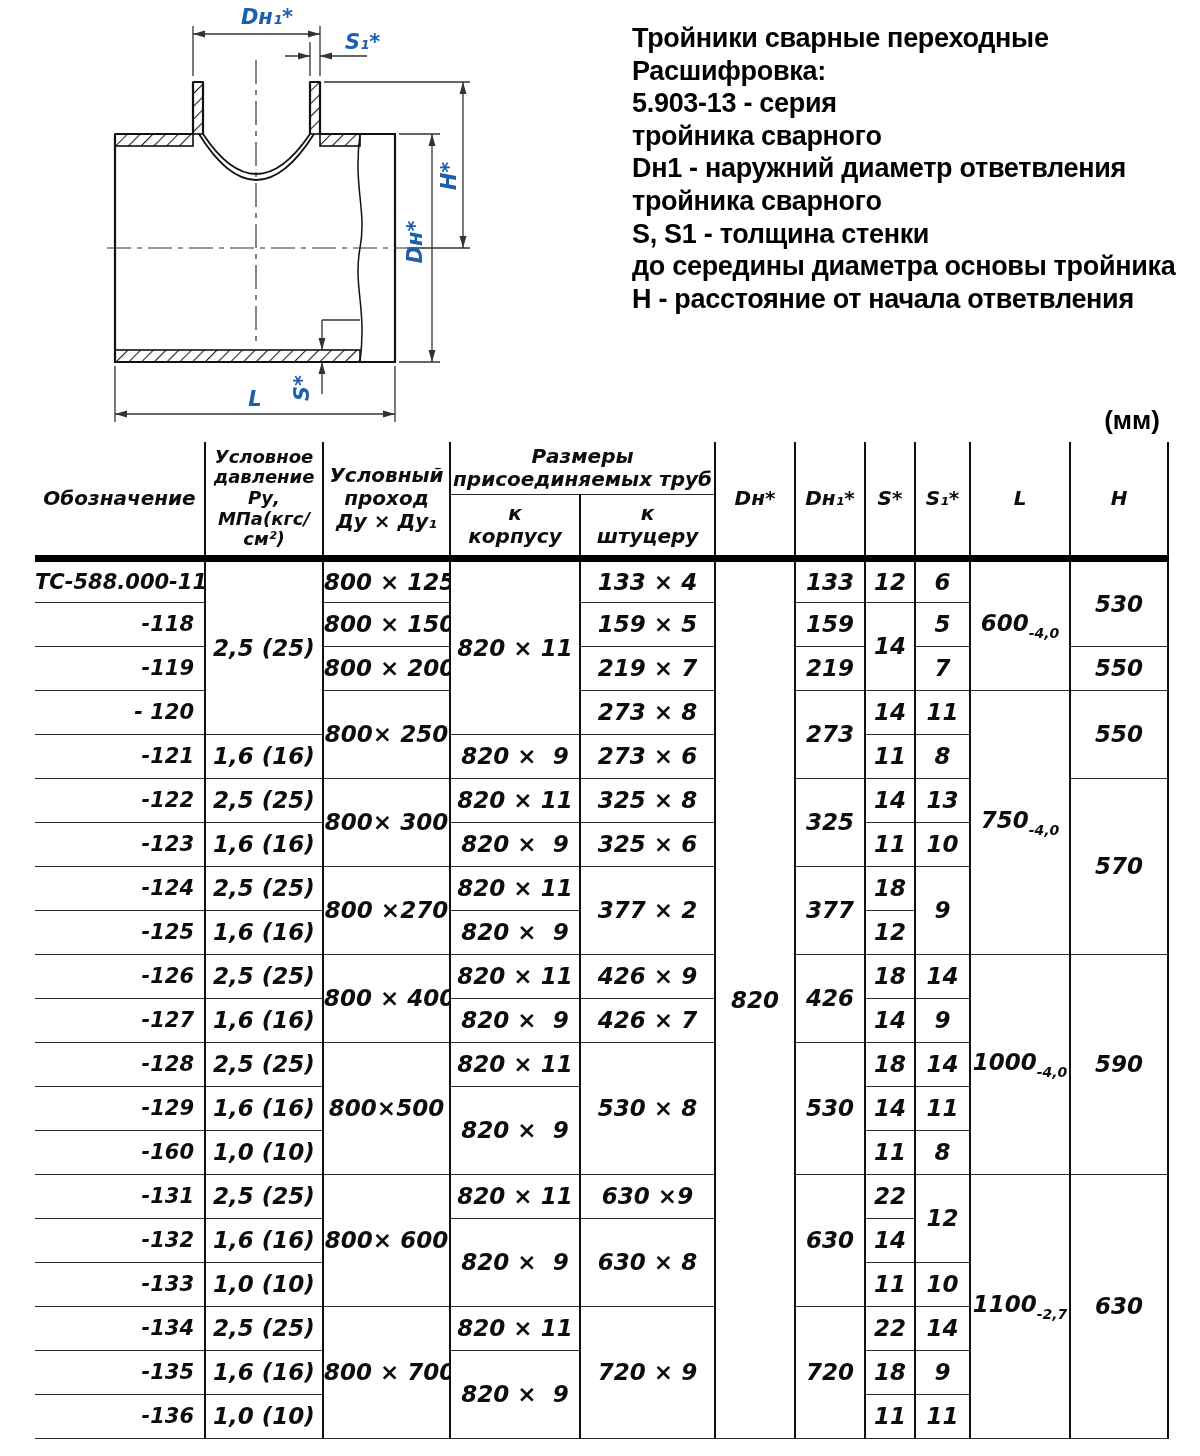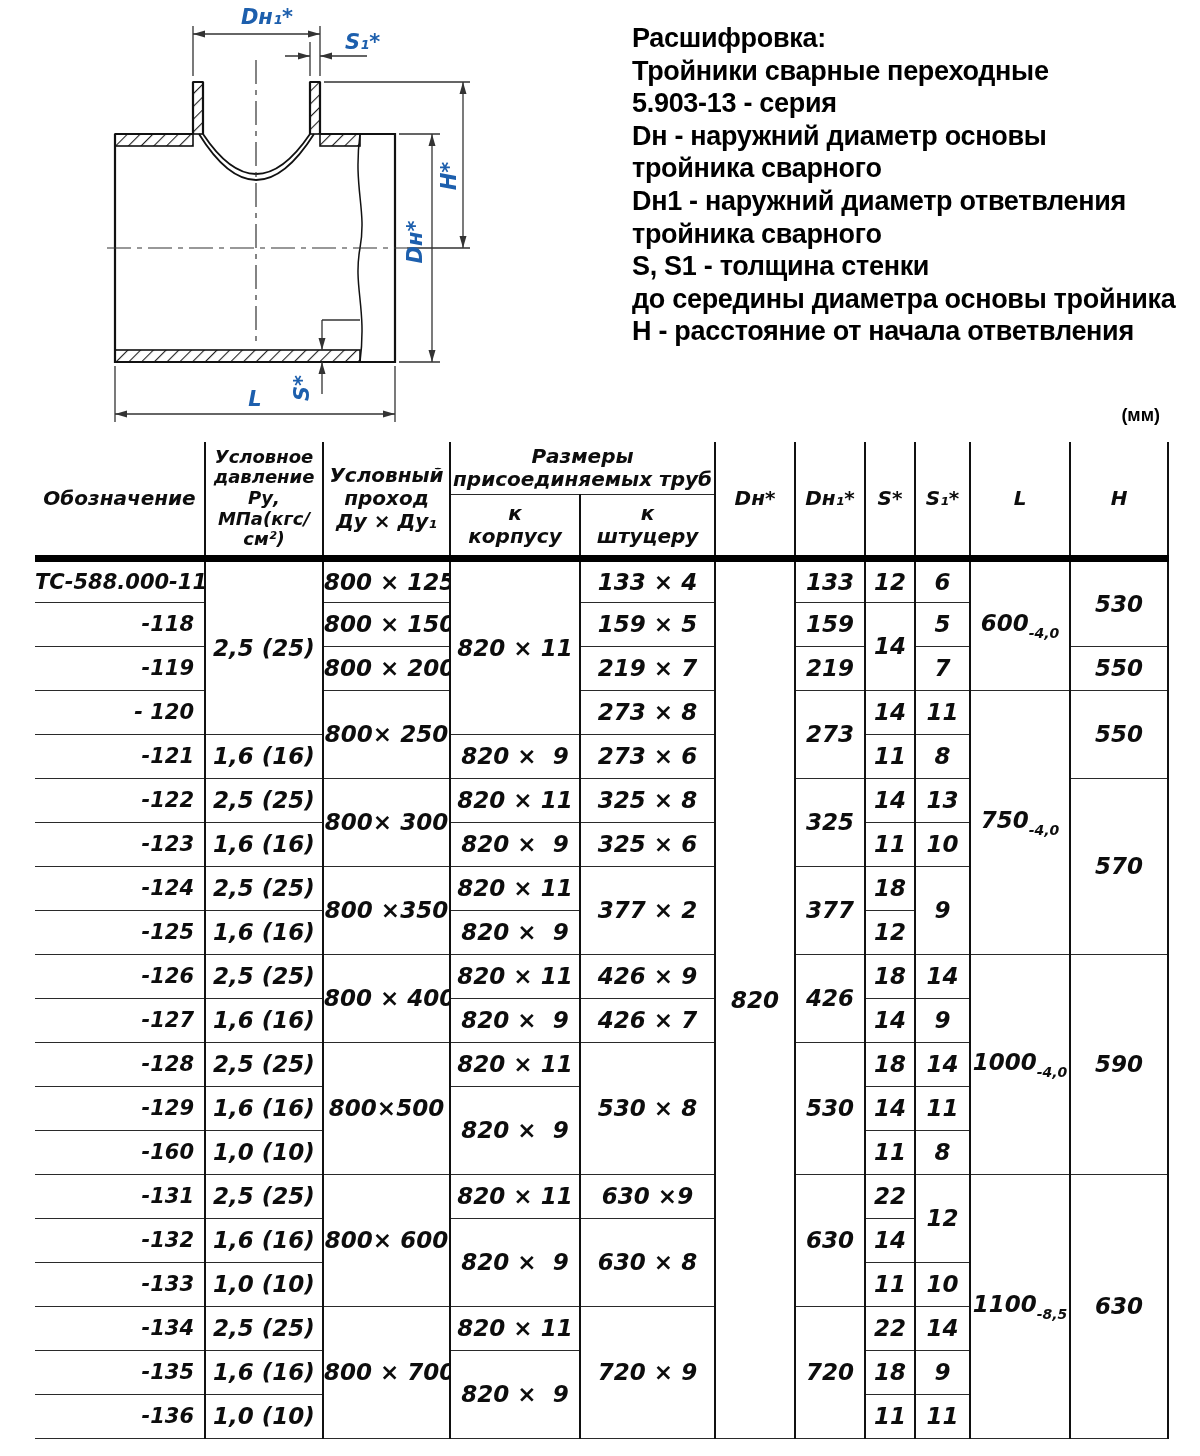--- a/index.html
+++ b/index.html
@@ -7,21 +7,21 @@
     width:1200px;height:1456px;position:relative;overflow:hidden;
     background:#ffffff;font-family:"Liberation Sans",sans-serif;color:#000;
   }
   
   .decode{
     position:absolute;left:632px;top:22px;width:565px;
     font-size:27px;line-height:32.6px;font-weight:bold;letter-spacing:-0.3px;
   }
   .units-note{
     position:absolute;top:405px;right:40px;
-    font-size:18px;font-weight:bold;
+    font-size:26px;font-weight:bold;
   }
   
   .drawing{position:absolute;left:15px;top:4px;}
   
   table.spec{
     position:absolute;left:35px;top:442px;width:1133px;
     border-collapse:collapse;table-layout:fixed;
   }
   .spec th,.spec td{
     border-left:2.5px solid #111;border-right:2.5px solid #111;
@@ -110,24 +110,23 @@
     <text x="252" y="20" text-anchor="middle">Dн₁*</text>
     <text x="330" y="45" text-anchor="start">S₁*</text>
     <text x="441" y="172" text-anchor="middle" transform="rotate(-90 441 172)">H*</text>
     <text x="407" y="238" text-anchor="middle" transform="rotate(-90 407 238)">Dн*</text>
     <text x="294" y="384" text-anchor="middle" transform="rotate(-90 294 384)">S*</text>
     <text x="240" y="402" text-anchor="middle">L</text>
   </g>
 </svg>
 
 <div class="decode">
+  <div>Тройники сварные переходные</div>
   <div>Расшифровка:</div>
-  <div>Тройники сварные переходные</div>
   <div>5.903-13 - серия</div>
-  <div>Dн - наружний диаметр основы</div>
   <div>тройника сварного</div>
   <div>Dн1 - наружний диаметр ответвления</div>
   <div>тройника сварного</div>
   <div>S, S1 - толщина стенки</div>
   <div>до середины диаметра основы тройника</div>
   <div>H - расстояние от начала ответвления</div>
 </div>
 <div class="units-note">(мм)</div>
 
 <table class="spec">
@@ -233,21 +232,21 @@
       <td class="des">-123</td>
       <td>1,6 (16)</td>
       <td>820 ×  9</td>
       <td>325 × 6</td>
       <td>11</td>
       <td>10</td>
     </tr>
     <tr>
       <td class="des">-124</td>
       <td>2,5 (25)</td>
-      <td rowspan="2">800 ×350</td>
+      <td rowspan="2">800 ×270</td>
       <td>820 × 11</td>
       <td rowspan="2">377 × 2</td>
       <td rowspan="2">377</td>
       <td>18</td>
       <td rowspan="2">9</td>
     </tr>
     <tr>
       <td class="des">-125</td>
       <td>1,6 (16)</td>
       <td>820 ×  9</td>
@@ -298,21 +297,21 @@
     </tr>
     <tr>
       <td class="des">-131</td>
       <td>2,5 (25)</td>
       <td rowspan="3">800× 600</td>
       <td>820 × 11</td>
       <td>630 ×9</td>
       <td rowspan="3">630</td>
       <td>22</td>
       <td rowspan="2">12</td>
-      <td rowspan="6"><span>1100</span><sub class="tol">-8,5</sub></td>
+      <td rowspan="6"><span>1100</span><sub class="tol">-2,7</sub></td>
       <td rowspan="6">630</td>
     </tr>
     <tr>
       <td class="des">-132</td>
       <td>1,6 (16)</td>
       <td rowspan="2">820 ×  9</td>
       <td rowspan="2">630 × 8</td>
       <td>14</td>
     </tr>
     <tr>

